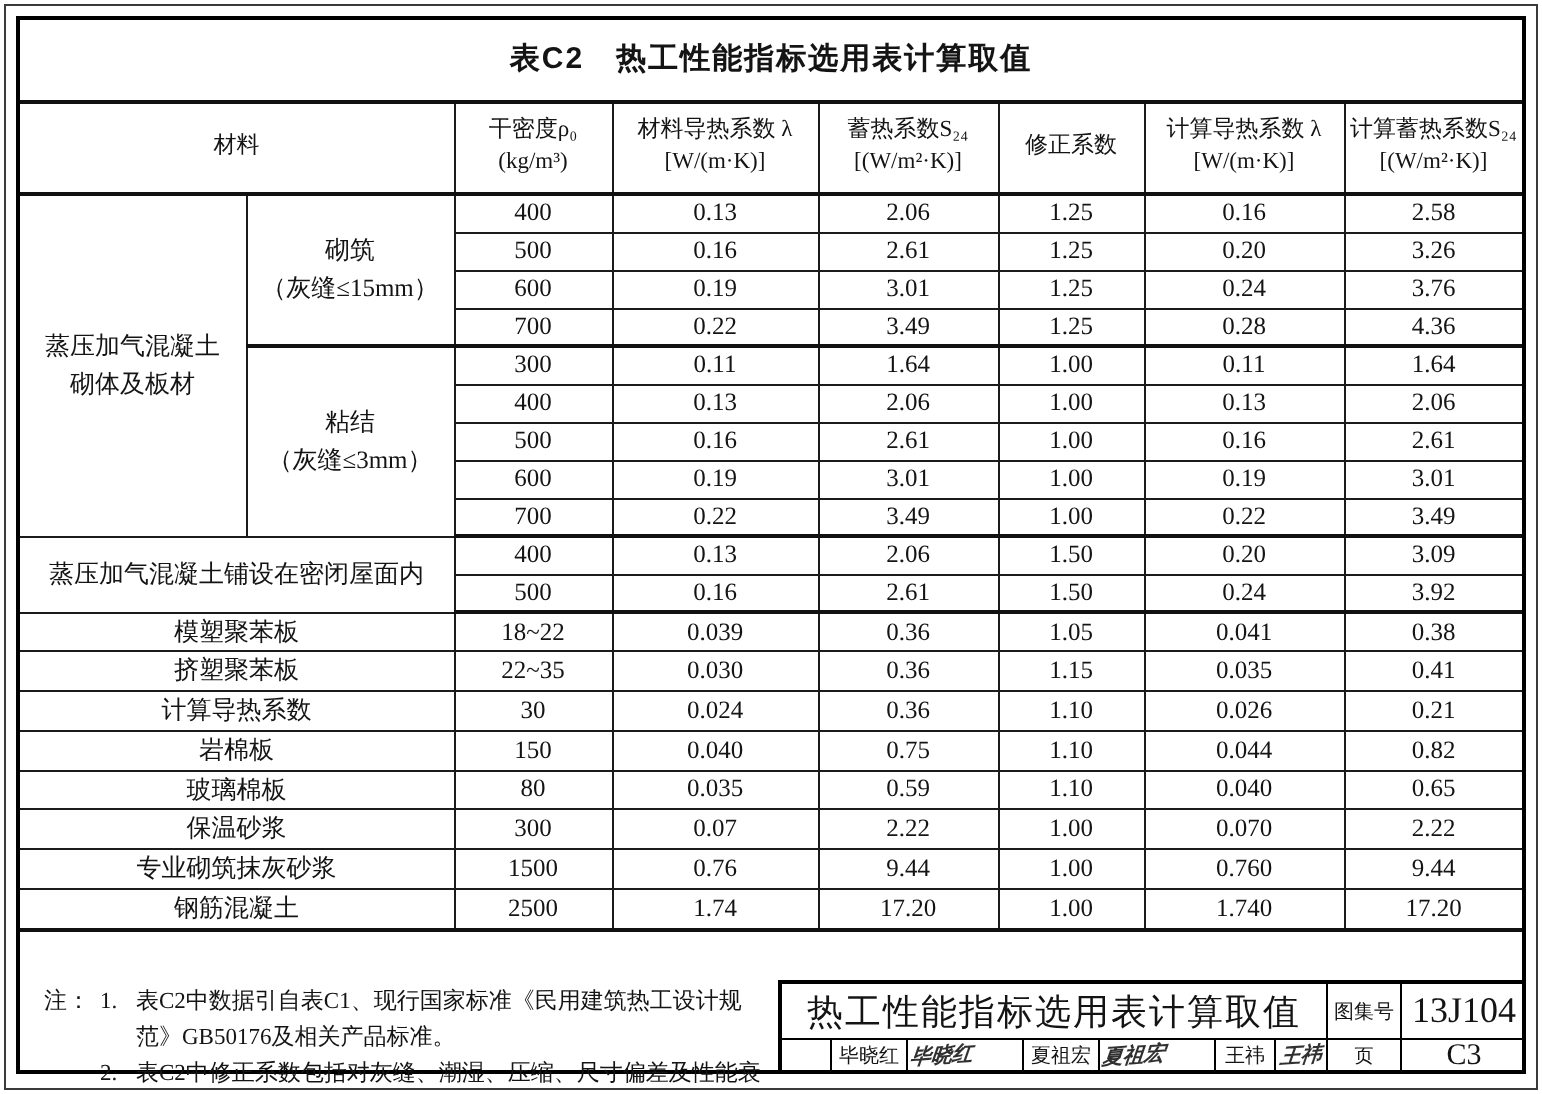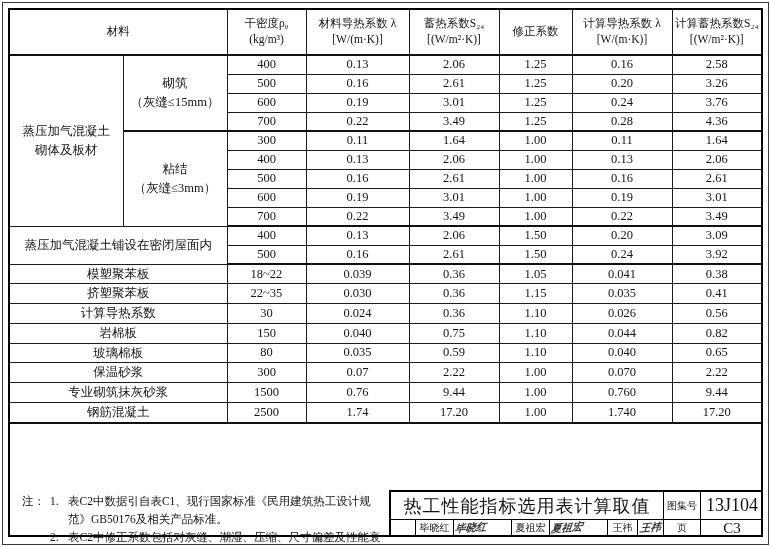--- a/index.html
+++ b/index.html
@@ -54,20 +54,21 @@
   .wpg{flex:0 0 37px;} .wc3{flex:0 0 63px;}
   .tb-page-no{font-size:15px;font-family:"Liberation Serif",serif;}
 </style>
 </head>
 <body>
 
 <div class="page">
   <div class="outer-border"></div>
   <div class="frame">
 
+    <div class="table-title">表C2　热工性能指标选用表计算取值</div>
 
     <table class="c2">
       <colgroup>
         <col style="width:113px">
           <col style="width:104px">
           <col style="width:79px">
           <col style="width:103px">
         <col style="width:90px">
           <col style="width:73px">
           <col style="width:100px">
@@ -203,21 +204,21 @@
           <td>0.035</td>
           <td>0.41</td>
         </tr>
         <tr>
           <td class="mat" colspan="2">计算导热系数</td>
           <td>30</td>
           <td>0.024</td>
           <td>0.36</td>
           <td>1.10</td>
           <td>0.026</td>
-          <td>0.56</td>
+          <td>0.21</td>
         </tr>
         <tr>
           <td class="mat" colspan="2">岩棉板</td>
           <td>150</td>
           <td>0.040</td>
           <td>0.75</td>
           <td>1.10</td>
           <td>0.044</td>
           <td>0.82</td>
         </tr>

